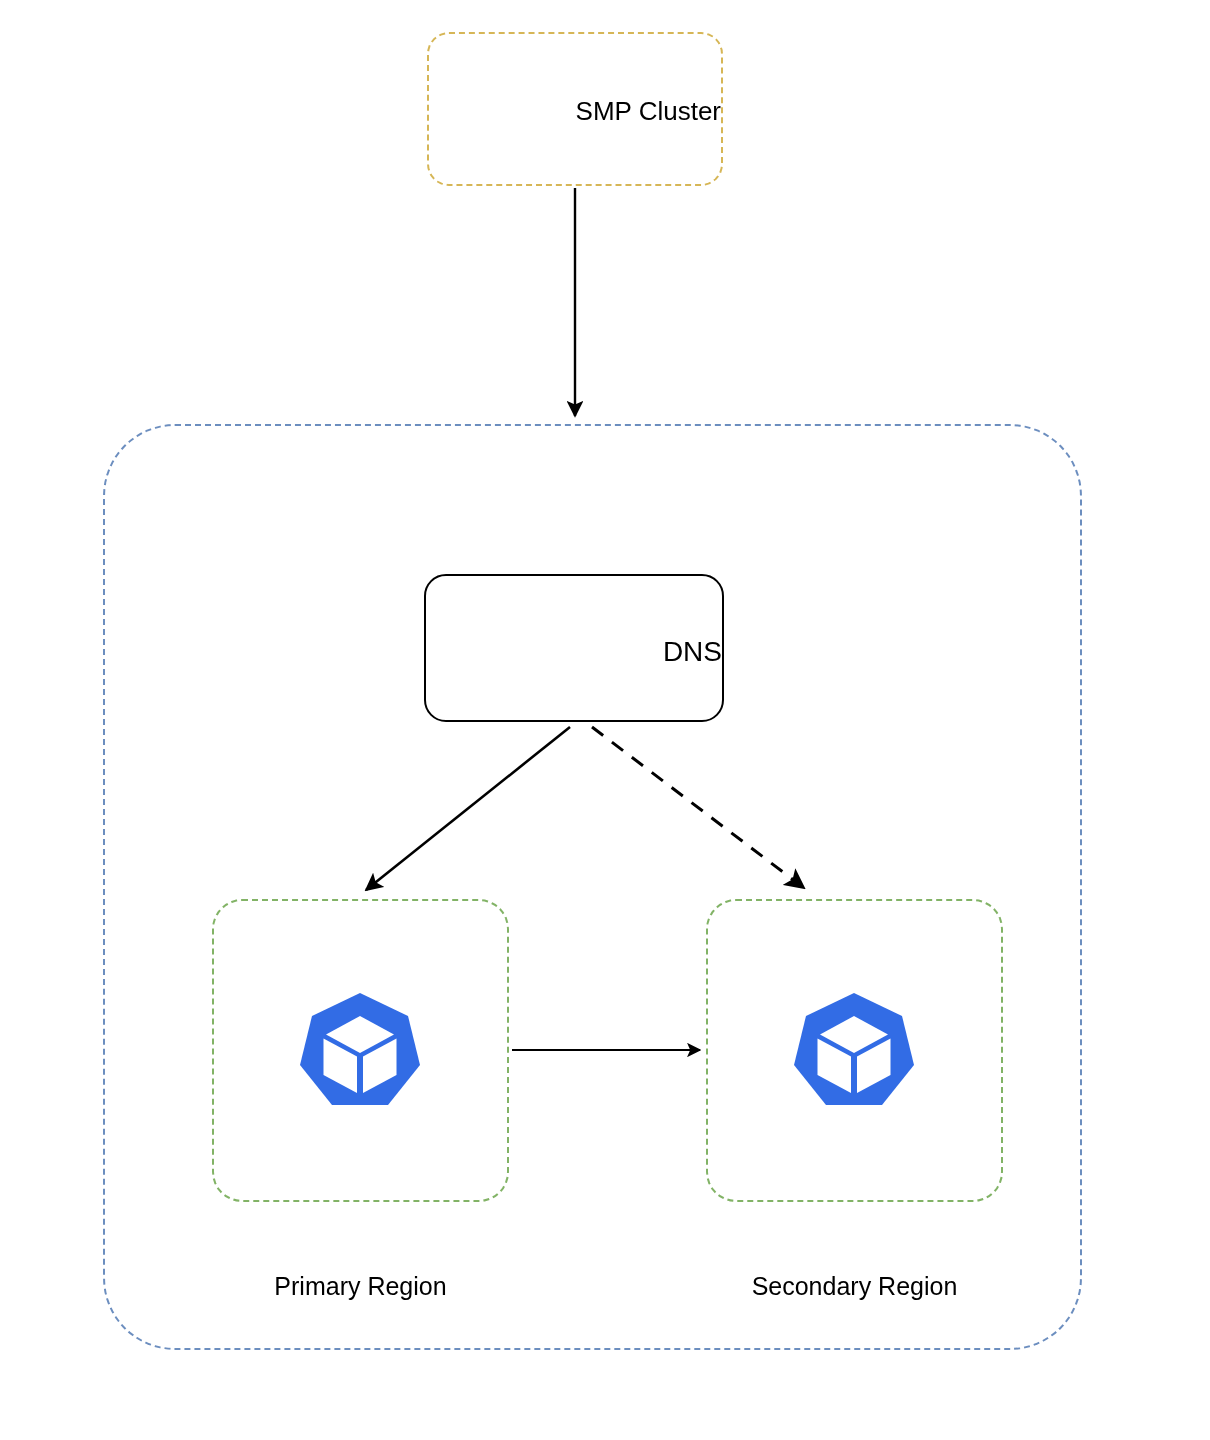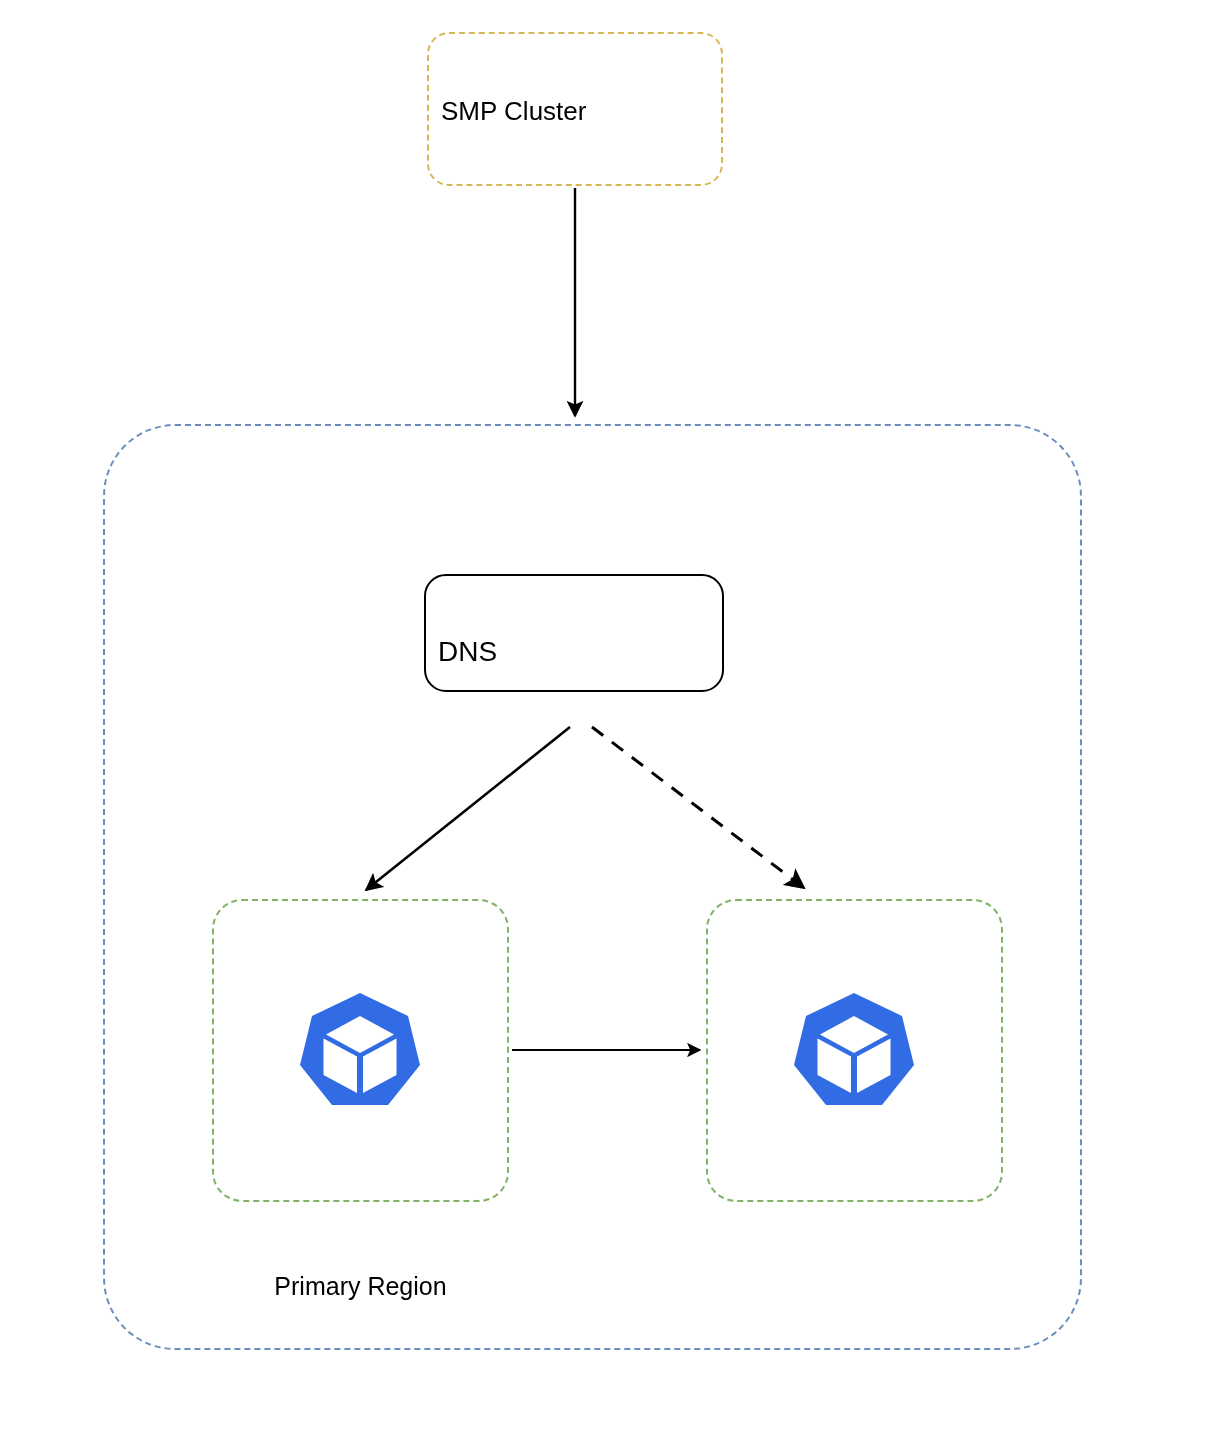--- a/index.html
+++ b/index.html
@@ -28,23 +28,23 @@
     height: 1440px;
     pointer-events: none;
   }
   .node {
     position: absolute;
     box-sizing: border-box;
     background: transparent;
   }
   .node-label {
     position: absolute;
-    left: 12px;
+    left: 5px;
     right: 0;
-    text-align: left;
+    text-align: right;
     color: #000000;
     white-space: nowrap;
   }
 
   
   #smp-cluster {
     left: 427px;
     top: 32px;
     width: 296px;
     height: 154px;
@@ -64,21 +64,21 @@
     height: 926px;
     border: 2px dashed #6c8ebf;
     border-radius: 72px;
   }
 
   
   #dns-node {
     left: 424px;
     top: 574px;
     width: 300px;
-    height: 118px;
+    height: 148px;
     border: 2px solid #000000;
     border-radius: 22px;
   }
   #dns-node .node-label {
     top: 60px;
     font-size: 28px;
   }
 
   
   .region-box {
@@ -165,14 +165,15 @@
 
   <div class="region-box" id="region-secondary"></div>
 
   <svg class="k8s-logo" id="k8s-secondary" viewBox="0 0 124 124">
     <path d="M62 4 L110 27 L122 76 L90 116 L34 116 L2 76 L14 27 Z" fill="#326ce5"></path>
     <path d="M62 27 L96 45.5 L62 64 L28 45.5 Z" fill="#ffffff"></path>
     <path d="M25.5 49.5 L59 67.5 L59 104 L25.5 86 Z" fill="#ffffff"></path>
     <path d="M98.5 49.5 L98.5 86 L65 104 L65 67.5 Z" fill="#ffffff"></path>
   </svg>
 
+  <div class="region-caption" id="caption-secondary">Secondary Region</div>
 
 </div>
 
 </body></html>

